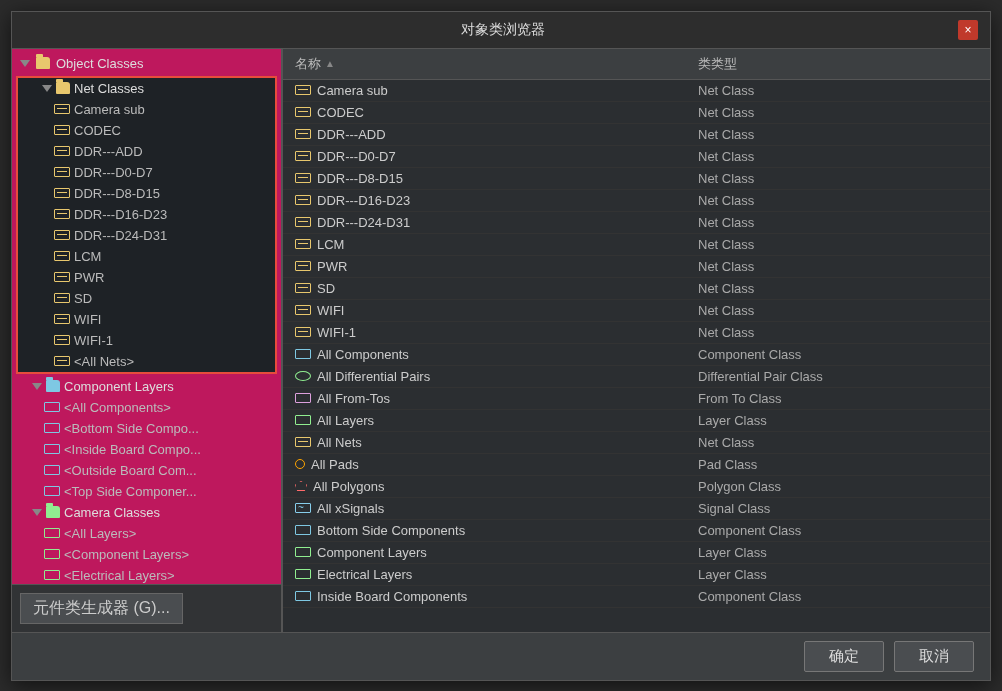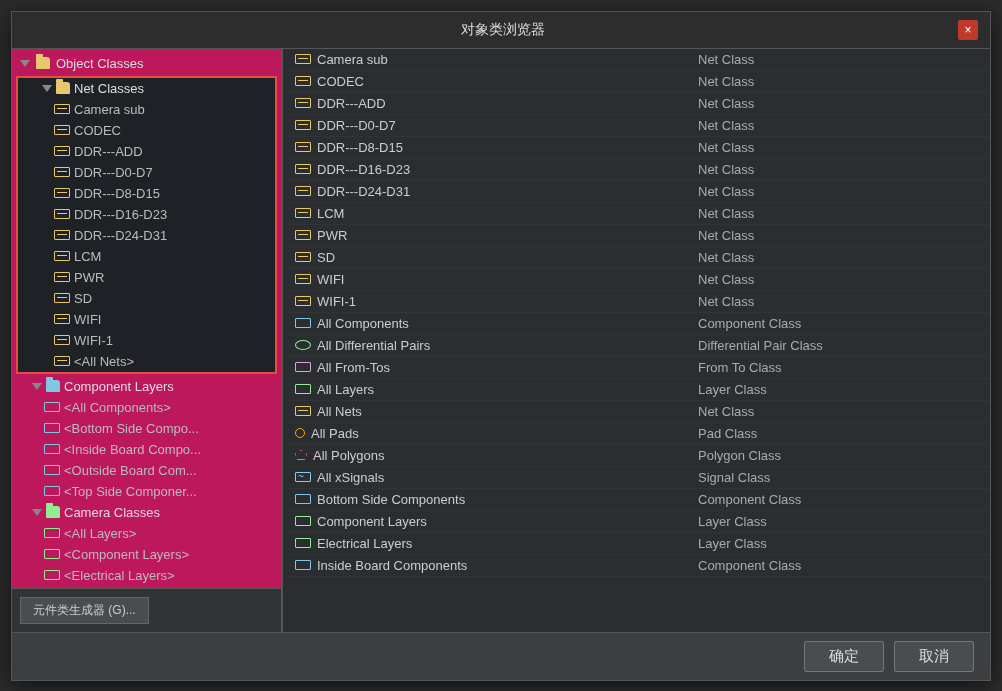--- a/index.html
+++ b/index.html
@@ -164,21 +164,21 @@
       border-top: 1px solid #555;
       background: #313335;
       flex-shrink: 0;
     }
     .left-bottom button {
       background: #4a4d50;
       color: #ccc;
       border: 1px solid #666;
       padding: 4px 12px;
       cursor: pointer;
-      font-size: 12px;
+      font-size: 16px;
       font-family: inherit;
     }
     .right-panel {
       flex: 1;
       display: flex;
       flex-direction: column;
       overflow: hidden;
     }
     .right-header {
       display: flex;
@@ -478,20 +478,29 @@
 
       <div class="left-bottom">
         <button>元件类生成器 (G)...</button>
       </div>
     </div>
 
     <div class="divider-v"></div>
 
     <div class="right-panel">
 
+      <div class="right-header">
+        <div class="col-header col-header-name">
+          <span>名称</span>
+          <span class="sort-icon">▲</span>
+        </div>
+        <div class="col-header col-header-type">
+          <span>类类型</span>
+        </div>
+      </div>
 
       <div class="right-list">
 
         <div class="right-row">
           <div class="right-name">
             <span class="icon-net-small"></span>
             <span>Camera sub</span>
           </div>
           <div class="right-type">Net Class</div>
         </div>

